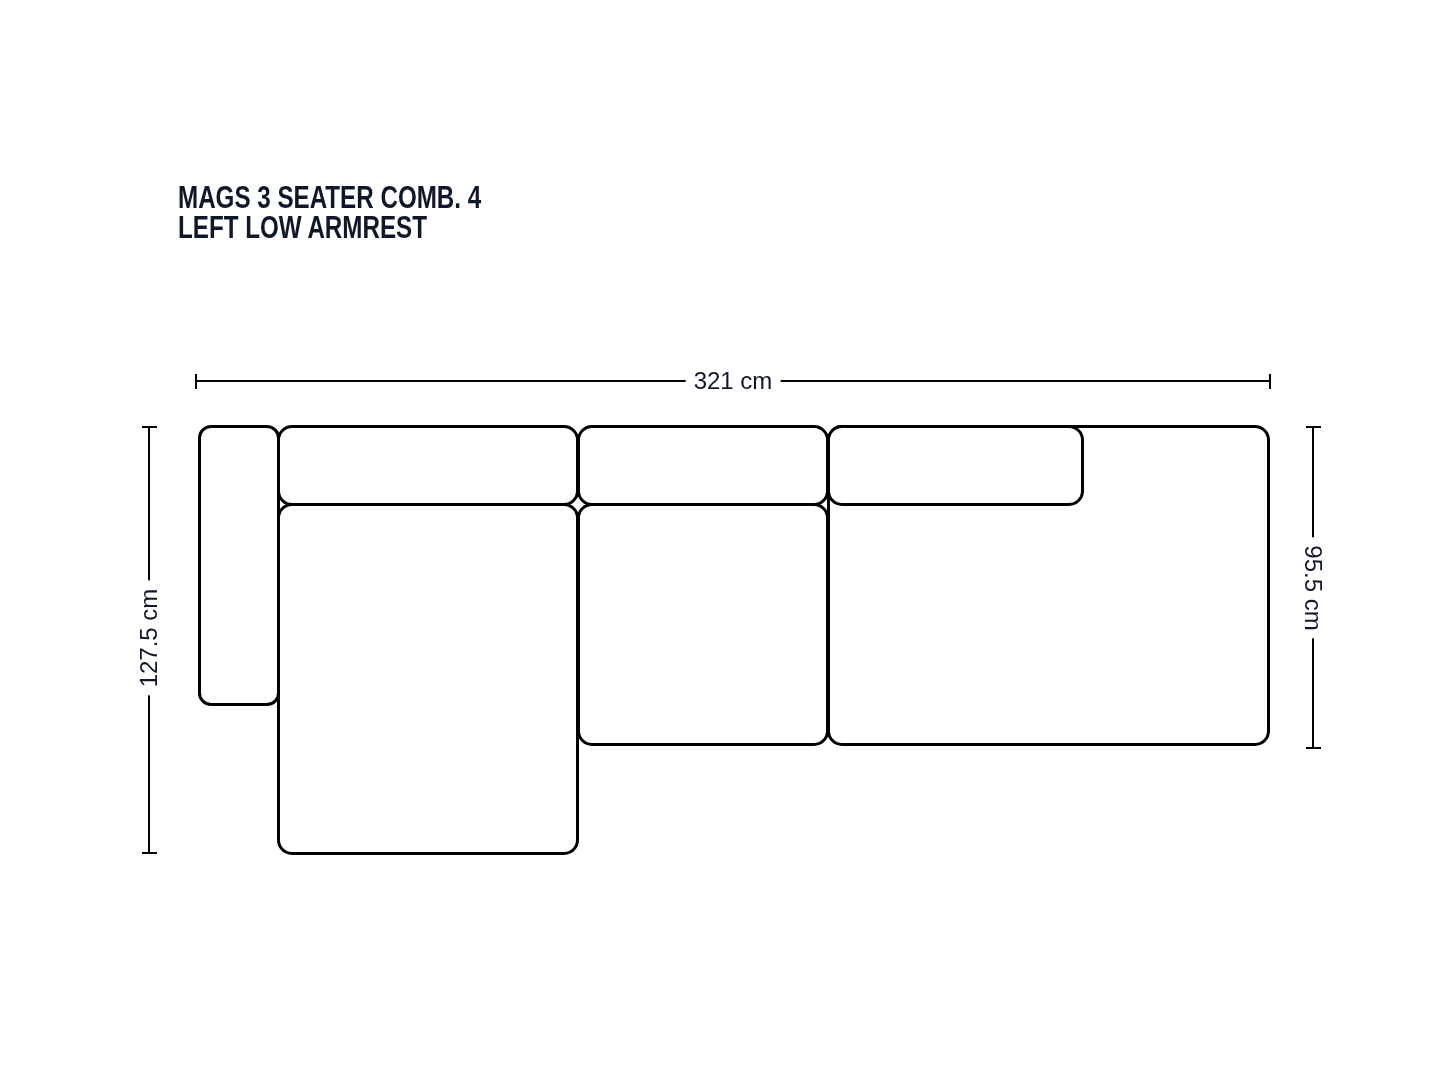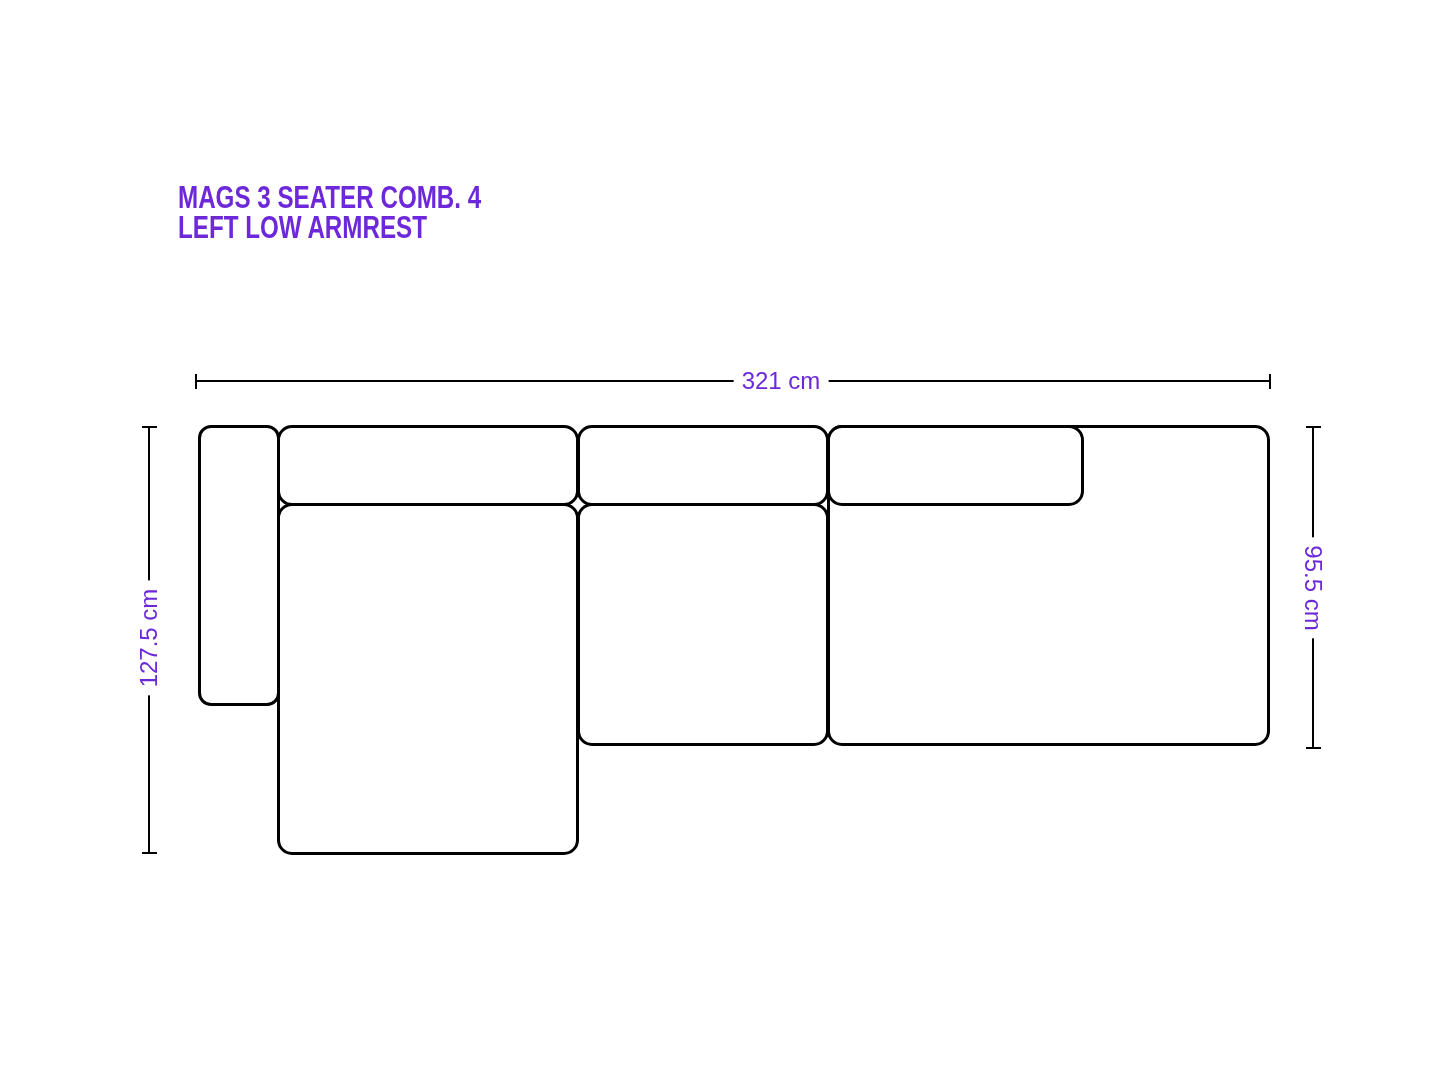--- a/index.html
+++ b/index.html
@@ -7,21 +7,21 @@
     padding: 0;
     background: #ffffff;
   }
   .canvas {
     position: relative;
     width: 1445px;
     height: 1087px;
     background: #ffffff;
     overflow: hidden;
     font-family: "Liberation Sans", sans-serif;
-    color: #6d28d9;
+    color: #0f172a;
   }
 
   
   .title-block {
     position: absolute;
     left: 178px;
     top: 183px;
     font-size: 31px;
     font-weight: 700;
     line-height: 30px;
@@ -54,21 +54,21 @@
   .tick-h { position: absolute; width: 15px; height: 2px;  background: #000000; }
 
   .dim-label {
     position: absolute;
     font-size: 24px;
     line-height: 28px;
     background: #ffffff;
     padding: 0 8px;
     white-space: nowrap;
   }
-  .dim-label-top   { left: 733px;  top: 381px; transform: translate(-50%, -50%); margin-left: 48px; }
+  .dim-label-top   { left: 733px;  top: 381px; transform: translate(-50%, -50%); }
   .dim-label-left  { left: 149px;  top: 638px; transform: translate(-50%, -50%) rotate(-90deg); }
   .dim-label-right { left: 1313px; top: 588px; transform: translate(-50%, -50%) rotate(90deg); }
 
   
   .width-line       { left: 196px;  top: 380px; width: 1074px; }
   .width-tick-left  { left: 195px;  top: 374px; }
   .width-tick-right { left: 1269px; top: 374px; }
 
   
   .depth-line        { left: 148px; top: 427px; height: 426px; }

